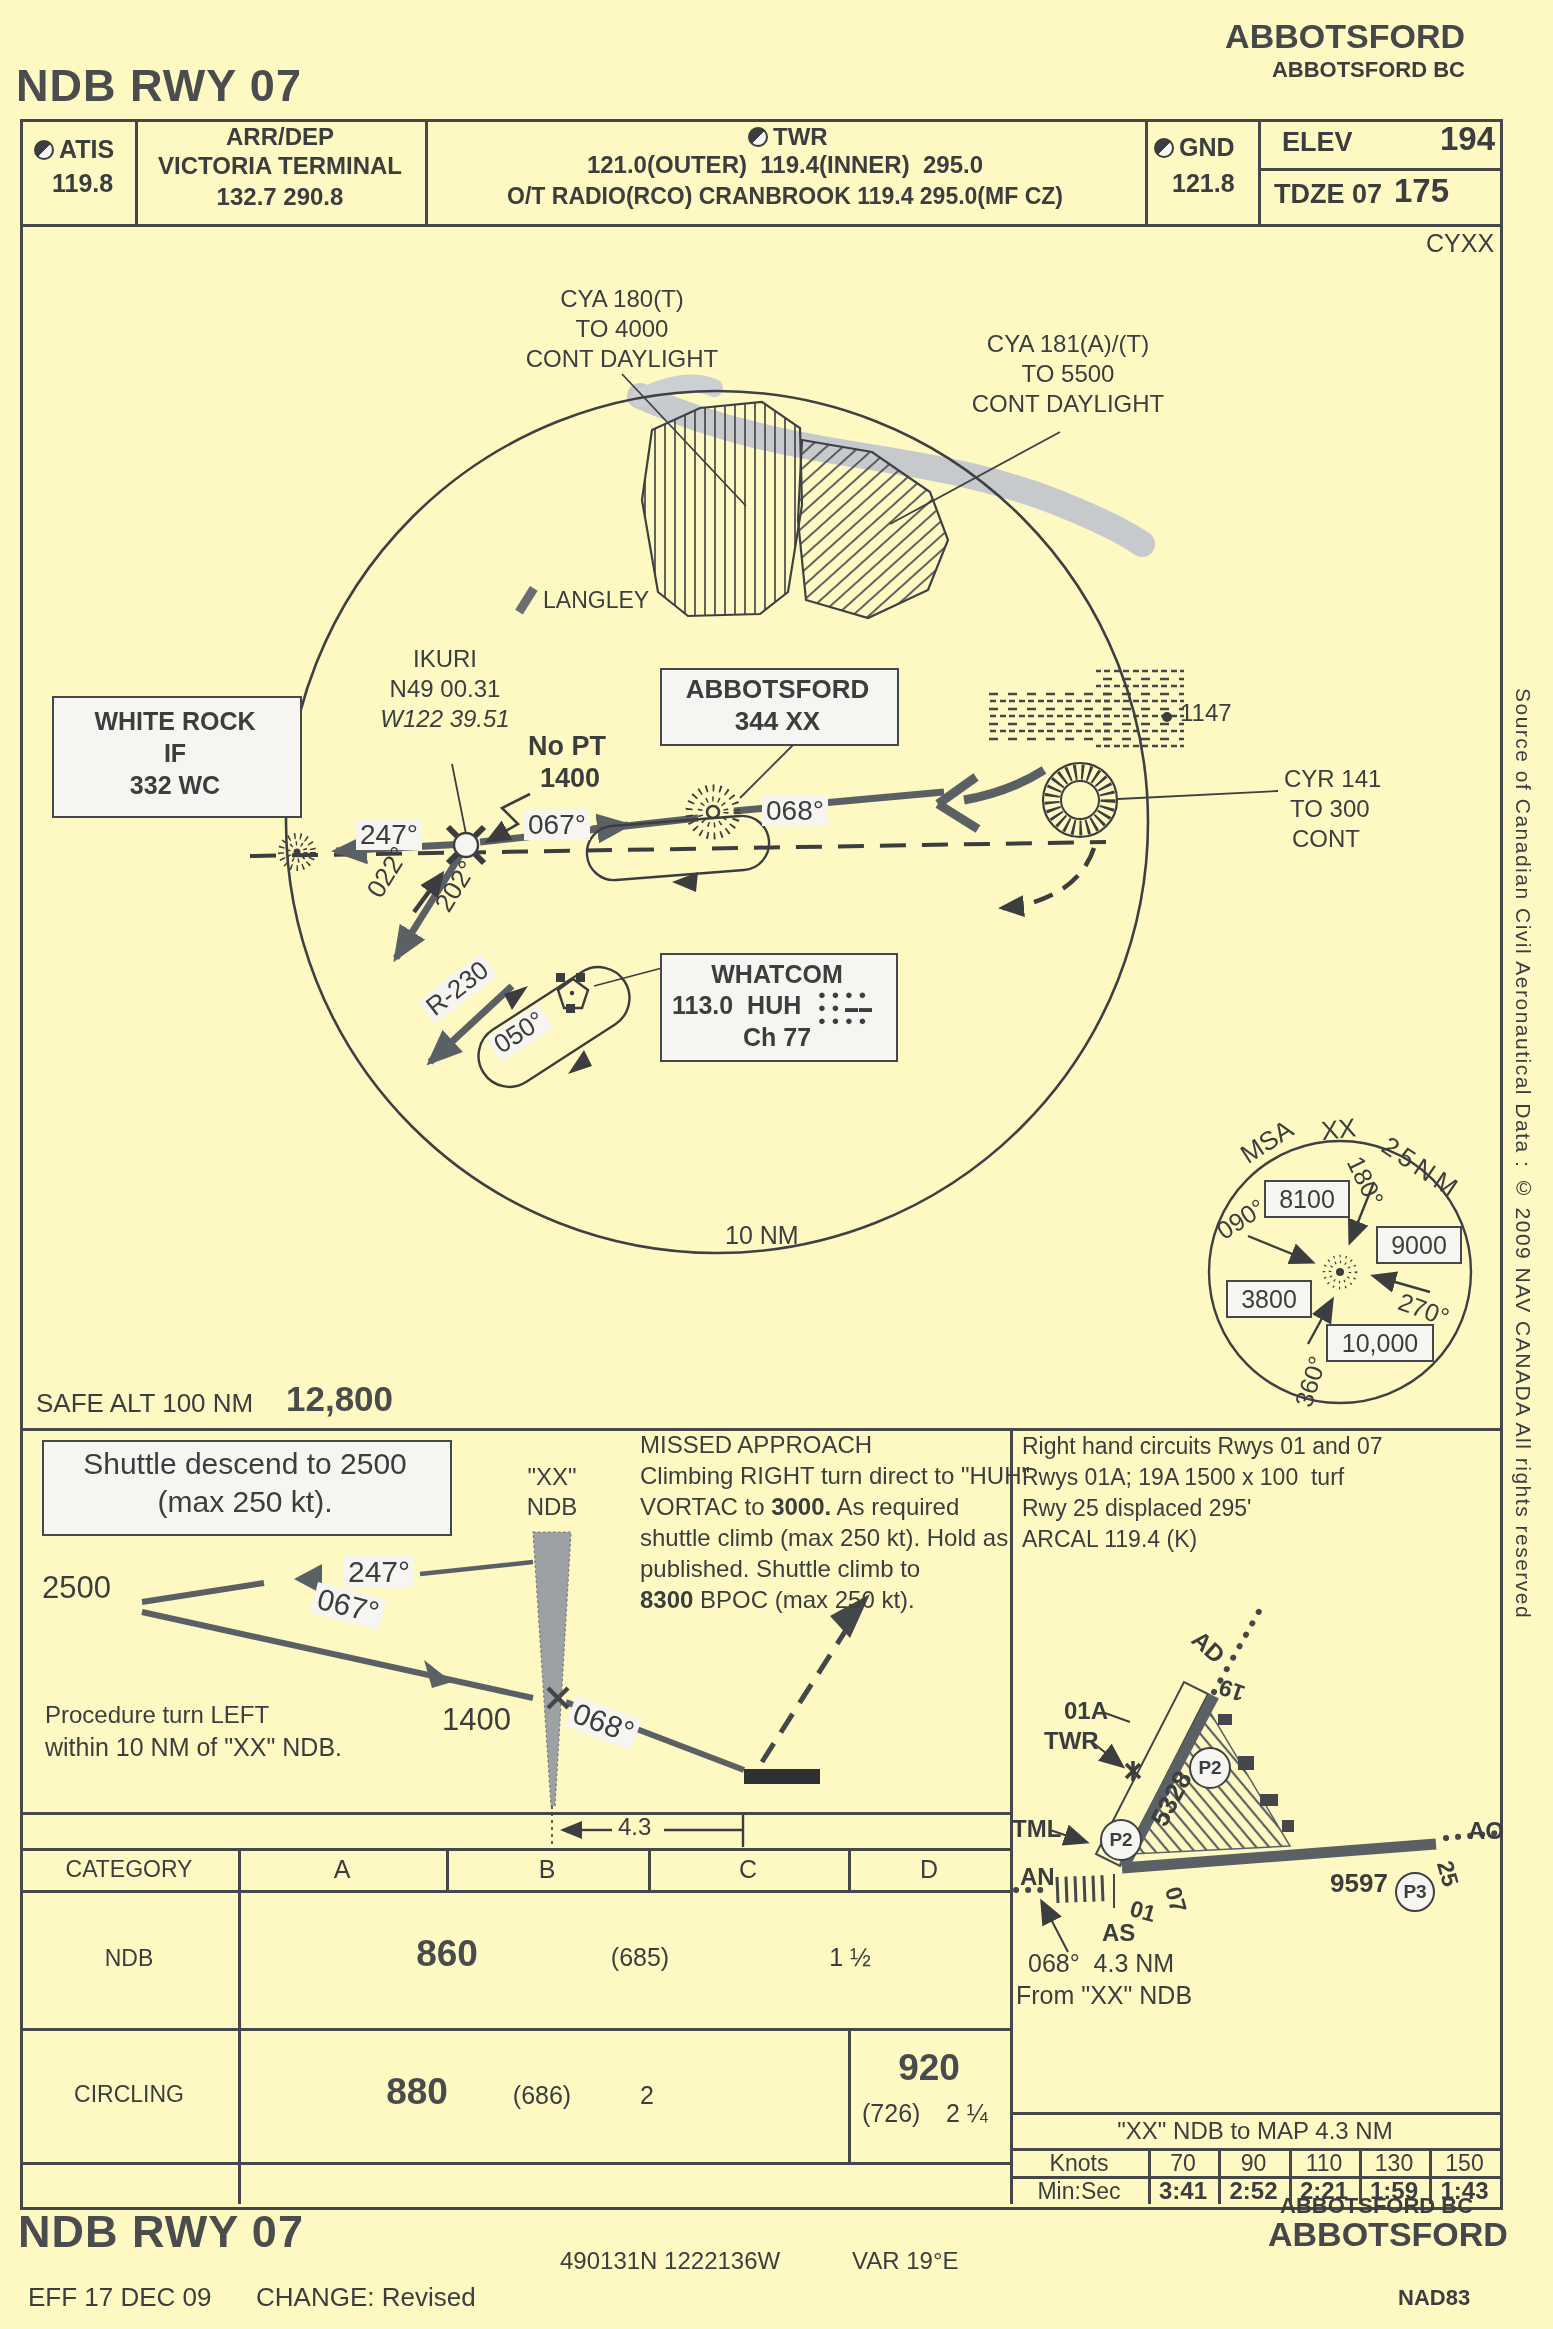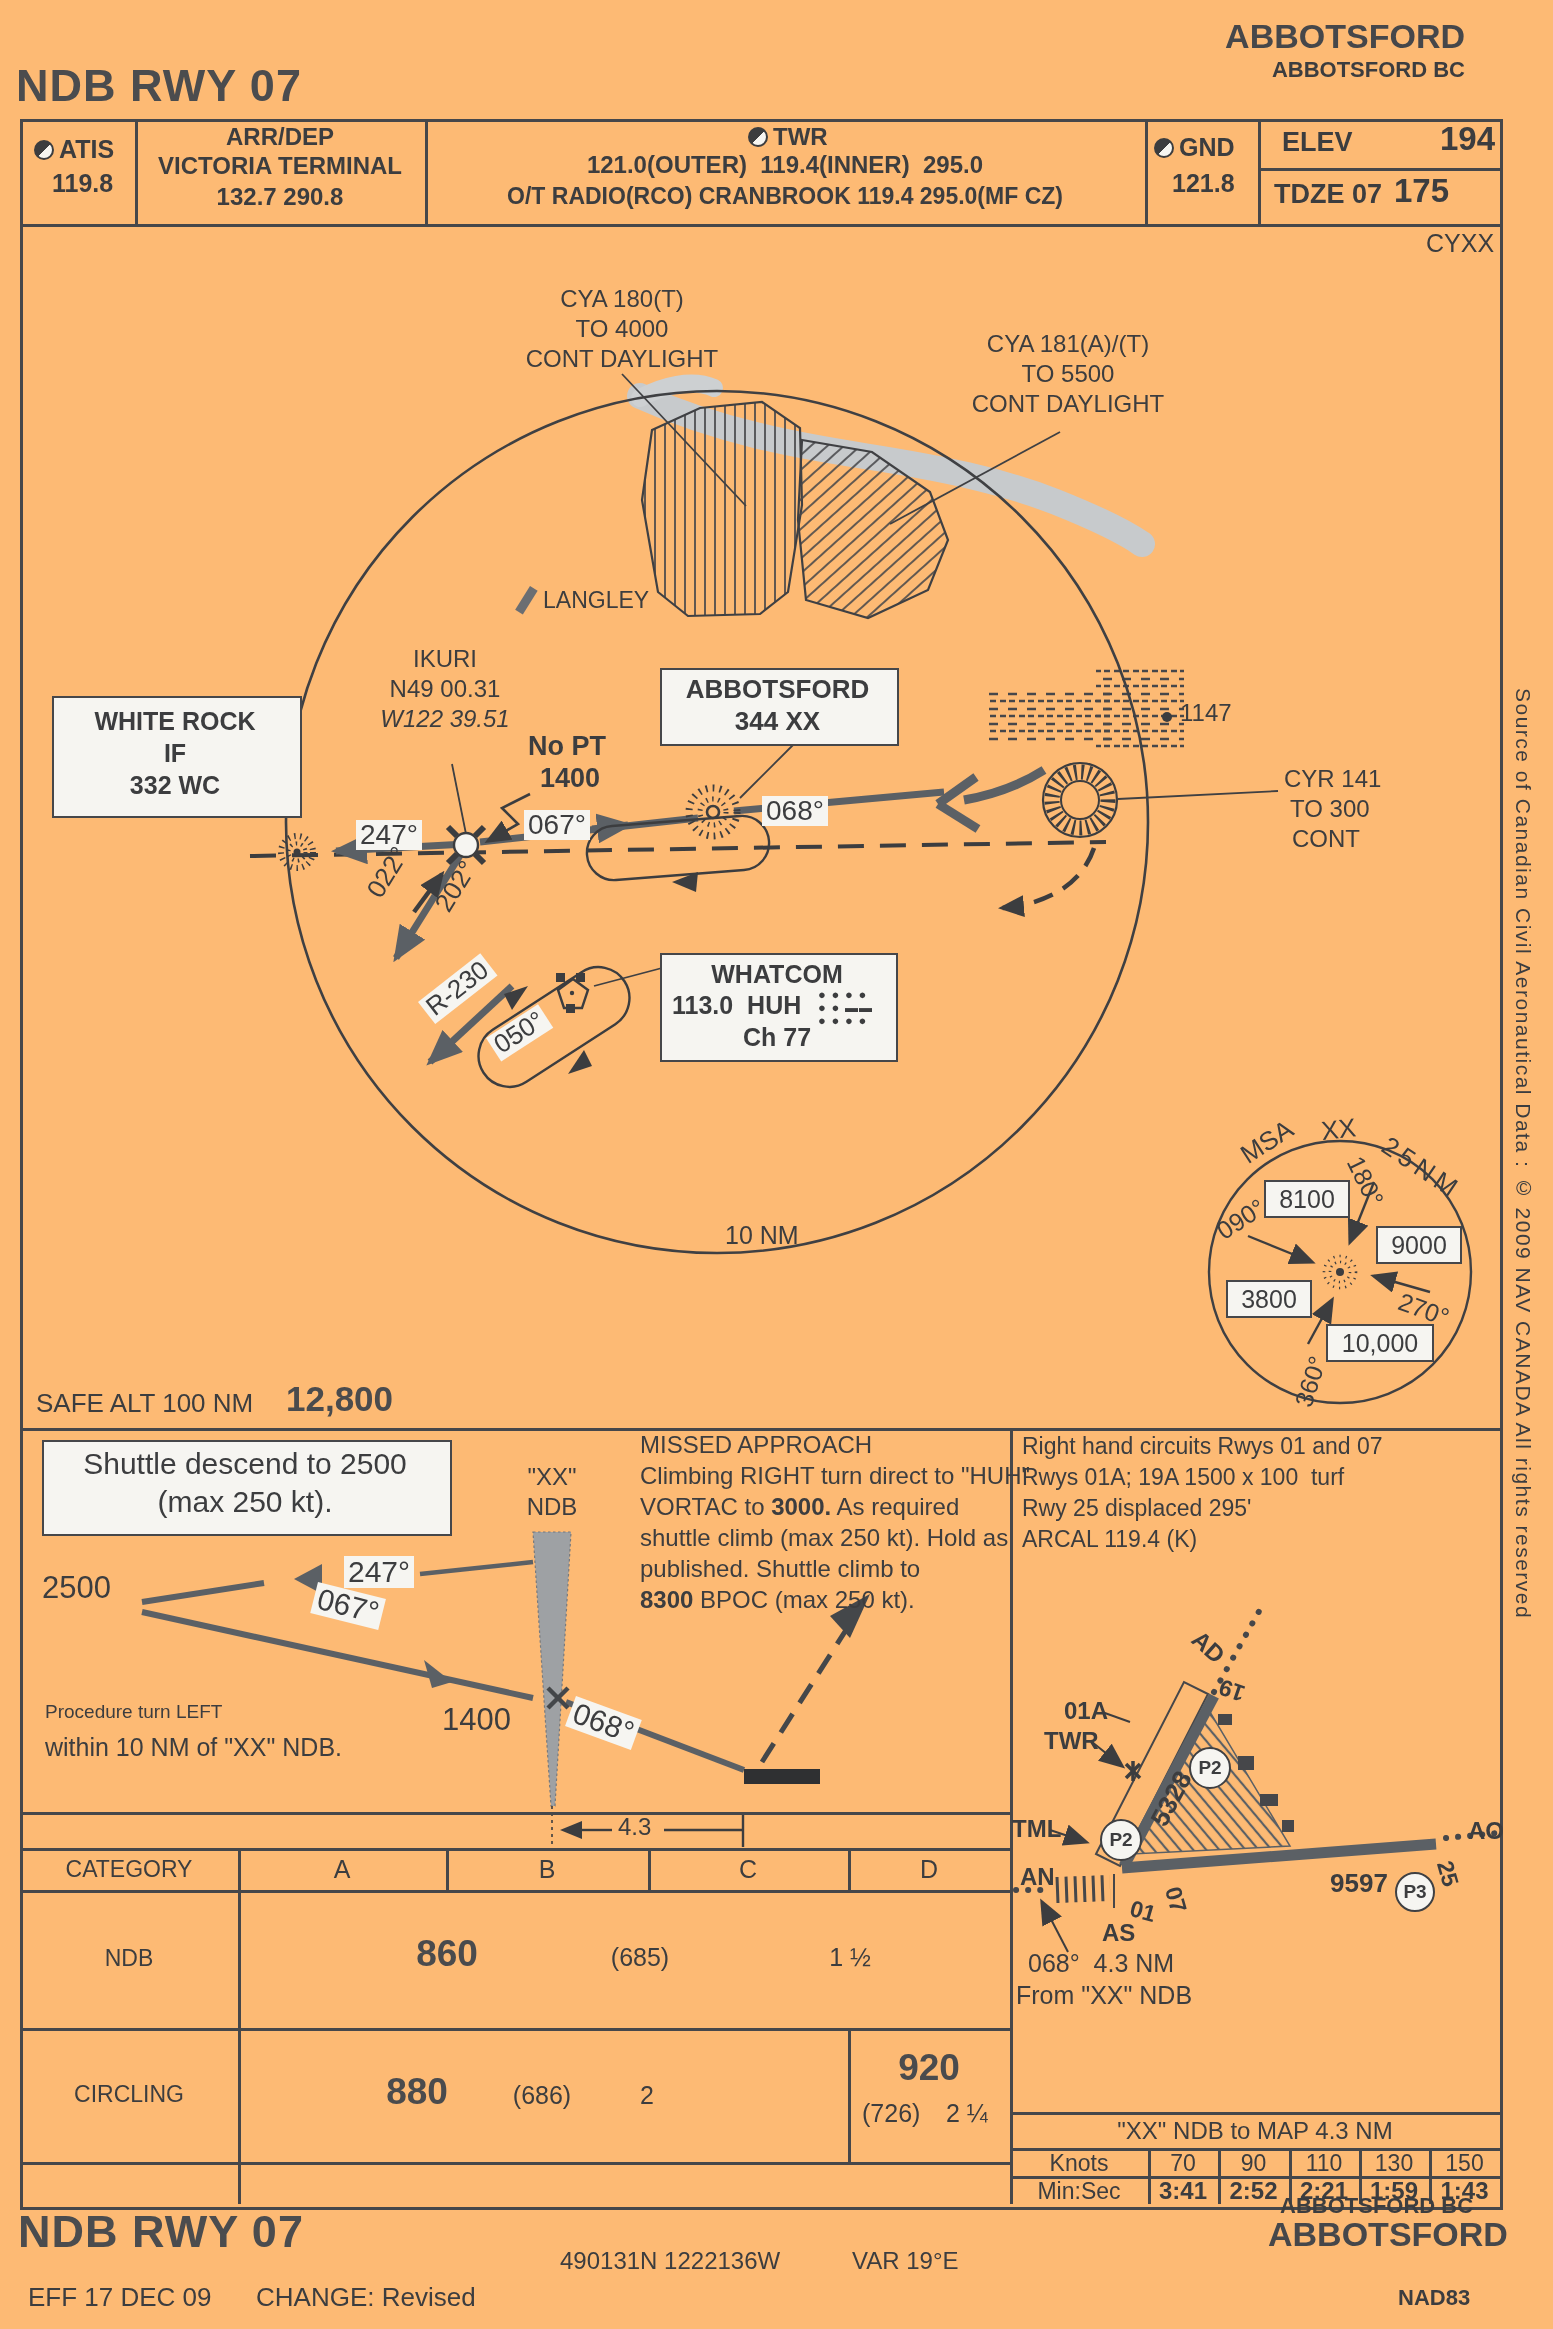--- a/index.html
+++ b/index.html
@@ -1,16 +1,16 @@
 <!DOCTYPE html>
 <html><head>
 <meta charset="utf-8">
 <style>
   html,body{margin:0;padding:0;background:#e8e7e3;}
-  .page{position:relative;width:1553px;height:2329px;background:#fdba74;
+  .page{position:relative;width:1553px;height:2329px;background:#fef9c3;
         font-family:"Liberation Sans",sans-serif;color:#3c3d3f;overflow:hidden;}
   .lbl{position:absolute;white-space:pre;line-height:1.06;}
   .ctr{position:absolute;white-space:pre;text-align:center;line-height:1.06;}
   .b{font-weight:bold;}
   .box{position:absolute;border:3px solid #46474a;background:#f6f5f1;}
   .hline{position:absolute;height:3px;background:#46474a;}
   .vline{position:absolute;width:3px;background:#46474a;}
   .onln{background:#f6f5f1;padding:0 4px;}
   .mfdisc{display:inline-block;width:16px;height:16px;border-radius:50%;
           border:2px solid #3c3d3f;background:linear-gradient(135deg,#3c3d3f 52%,#f6f5f1 52%);
@@ -321,21 +321,21 @@
   <div class="box" style="left:42px;top:1440px;width:406px;height:92px;border-width:2.5px;"></div>
   <div class="ctr" style="left:42px;top:1448px;width:406px;font-size:30px;">Shuttle descend to 2500</div>
   <div class="ctr" style="left:42px;top:1486px;width:406px;font-size:30px;">(max 250 kt).</div>
   <div class="ctr" style="left:502px;top:1464px;width:100px;font-size:24px;">"XX"</div>
   <div class="ctr" style="left:502px;top:1494px;width:100px;font-size:24px;">NDB</div>
   <div class="lbl" style="left:42px;top:1572px;font-size:31px;">2500</div>
   <div class="lbl onln" style="left:344px;top:1556px;font-size:30px;">247°</div>
   <div class="lbl onln" style="left:318px;top:1582px;font-size:30px;transform:rotate(14deg);transform-origin:left top;">067°</div>
   <div class="lbl" style="left:442px;top:1704px;font-size:31px;">1400</div>
   <div class="lbl onln" style="left:576px;top:1696px;font-size:30px;transform:rotate(20deg);transform-origin:left top;">068°</div>
-  <div class="lbl" style="left:45px;top:1702px;font-size:19px;">Procedure turn LEFT</div>
+  <div class="lbl" style="left:45px;top:1702px;font-size:24px;">Procedure turn LEFT</div>
   <div class="lbl" style="left:45px;top:1734px;font-size:25px;">within 10 NM of "XX" NDB.</div>
   <div class="lbl" style="left:618px;top:1814px;font-size:24px;">4.3</div>
 
   <div class="lbl" style="left:640px;top:1432px;font-size:24px;">MISSED APPROACH</div>
   <div class="lbl" style="left:640px;top:1463px;font-size:24px;">Climbing RIGHT turn direct to "HUH"</div>
   <div class="lbl" style="left:640px;top:1494px;font-size:24px;"><span>VORTAC to </span><span class="b">3000.</span><span> As required</span></div>
   <div class="lbl" style="left:640px;top:1525px;font-size:24px;">shuttle climb (max 250 kt). Hold as</div>
   <div class="lbl" style="left:640px;top:1556px;font-size:24px;">published. Shuttle climb to</div>
   <div class="lbl" style="left:640px;top:1587px;font-size:24px;"><span class="b">8300</span><span> BPOC (max 250 kt).</span></div>
 

